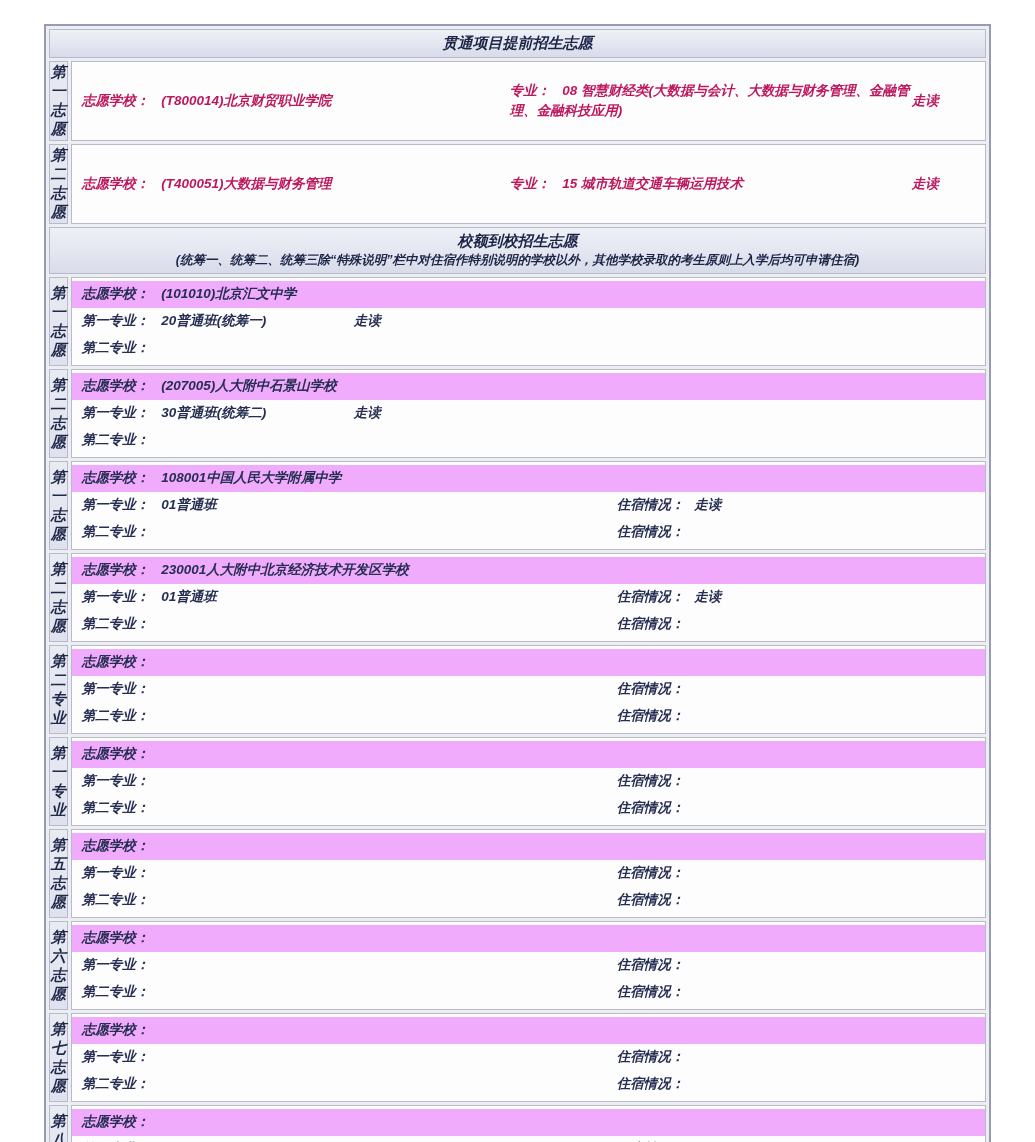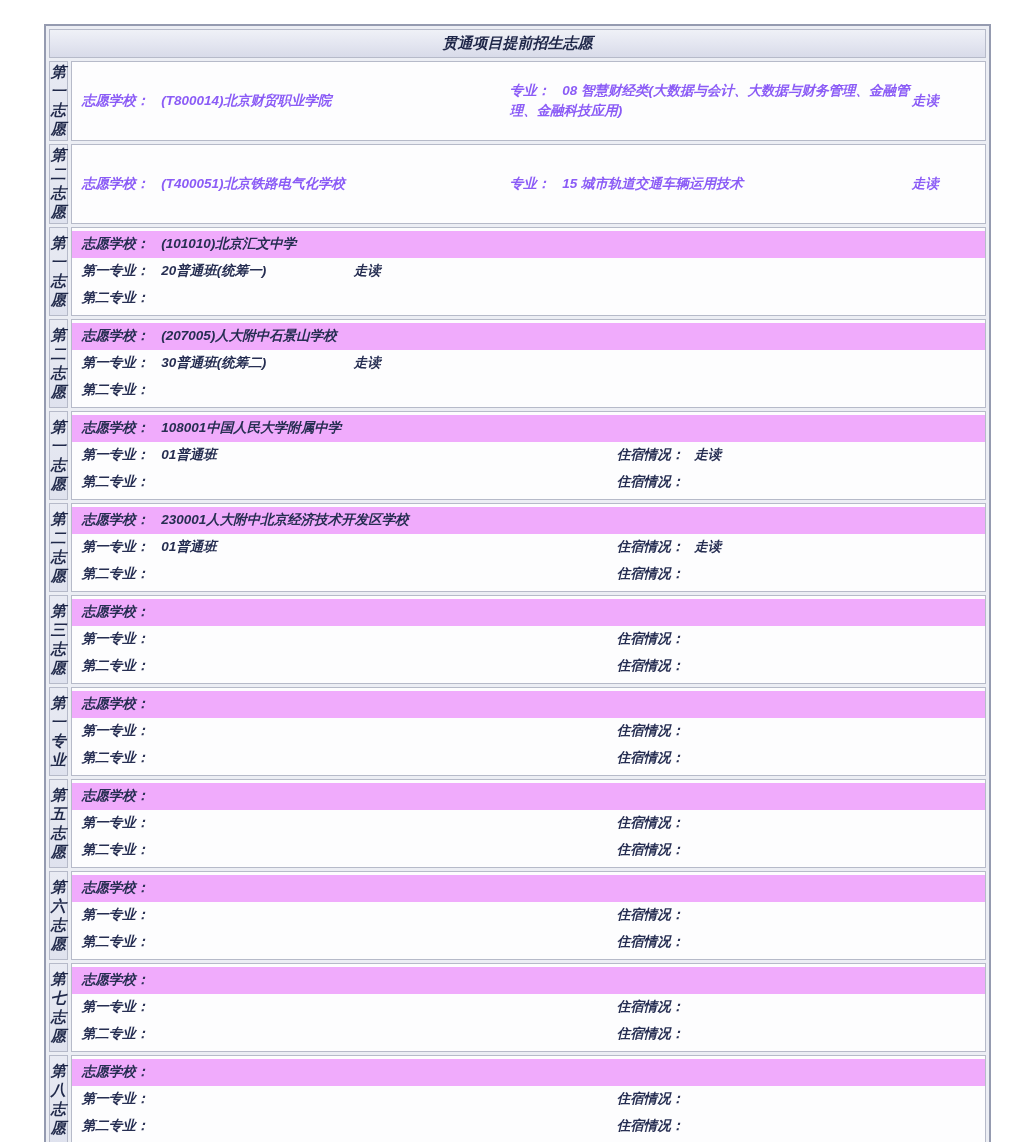--- a/index.html
+++ b/index.html
@@ -70,21 +70,21 @@
   .board { position: absolute; left: 545px; top: 4px; }
   .board .lbl { margin-right: 10px; }
   .walk { position: absolute; left: 282px; top: 4px; }
   
   .prow {
     display: flex;
     align-items: center;
     padding: 3px 10px;
     font-size: 13.5px;
     font-weight: bold;
-    color: #8b5cf6;
+    color: #be185d;
   }
   .s1-school { width: 428px; flex: 0 0 auto; }
   .s1-major  { width: 402px; flex: 0 0 auto; line-height: 1.45; }
   .s1-board  { margin-left: auto; margin-right: 50px; flex: 0 0 auto; }
 </style>
 </head>
 <body>
 
 <div class="page">
   <table class="vol">
@@ -102,28 +102,34 @@
           <div class="s1-school"><span class="lbl">志愿学校：</span><span>(T800014)北京财贸职业学院</span></div>
           <div class="s1-major"><span class="lbl">专业：</span><span>08 智慧财经类(大数据与会计、大数据与财务管理、金融管理、金融科技应用)</span></div>
           <div class="s1-board">走读</div>
         </div>
       </td>
     </tr>
     <tr>
       <td class="choice">第二志愿</td>
       <td class="content">
         <div class="prow">
-          <div class="s1-school"><span class="lbl">志愿学校：</span><span>(T400051)北京铁路电气化学校</span></div>
+          <div class="s1-school"><span class="lbl">志愿学校：</span><span>(T400051)大数据与财务管理</span></div>
           <div class="s1-major"><span class="lbl">专业：</span><span>15 城市轨道交通车辆运用技术</span></div>
           <div class="s1-board">走读</div>
         </div>
       </td>
     </tr>
 
     <tr>
+      <td colspan="2" class="sec-header">
+        <div>校额到校招生志愿</div>
+        <div class="note">(统筹一、统筹二、统筹三除“特殊说明”栏中对住宿作特别说明的学校以外，其他学校录取的考生原则上入学后均可申请住宿)</div>
+      </td>
+    </tr>
+    <tr>
       <td class="choice">第一志愿</td>
       <td class="content">
         <div class="line school"><span class="lbl">志愿学校：</span><span>(101010)北京汇文中学</span></div>
         <div class="line"><span class="lbl">第一专业：</span><span>20普通班(统筹一)</span><span class="walk">走读</span></div>
         <div class="line"><span class="lbl">第二专业：</span><span></span></div>
       </td>
     </tr>
     <tr>
       <td class="choice">第二志愿</td>
       <td class="content">
@@ -146,21 +152,21 @@
     <tr>
       <td class="choice">第二志愿</td>
       <td class="content">
         <div class="line school"><span class="lbl">志愿学校：</span><span>230001人大附中北京经济技术开发区学校</span></div>
         <div class="line"><span class="lbl">第一专业：</span><span>01普通班</span><span class="board"><span class="lbl">住宿情况：</span><span>走读</span></span></div>
         <div class="line"><span class="lbl">第二专业：</span><span></span><span class="board"><span class="lbl">住宿情况：</span><span></span></span></div>
       </td>
     </tr>
 
     <tr>
-      <td class="choice">第三志愿</td>
+      <td class="choice">第二专业</td>
       <td class="content">
         <div class="line school"><span class="lbl">志愿学校：</span><span></span></div>
         <div class="line"><span class="lbl">第一专业：</span><span></span><span class="board"><span class="lbl">住宿情况：</span><span></span></span></div>
         <div class="line"><span class="lbl">第二专业：</span><span></span><span class="board"><span class="lbl">住宿情况：</span><span></span></span></div>
       </td>
     </tr>
 
     <tr>
       <td class="choice">第一专业</td>
       <td class="content">

